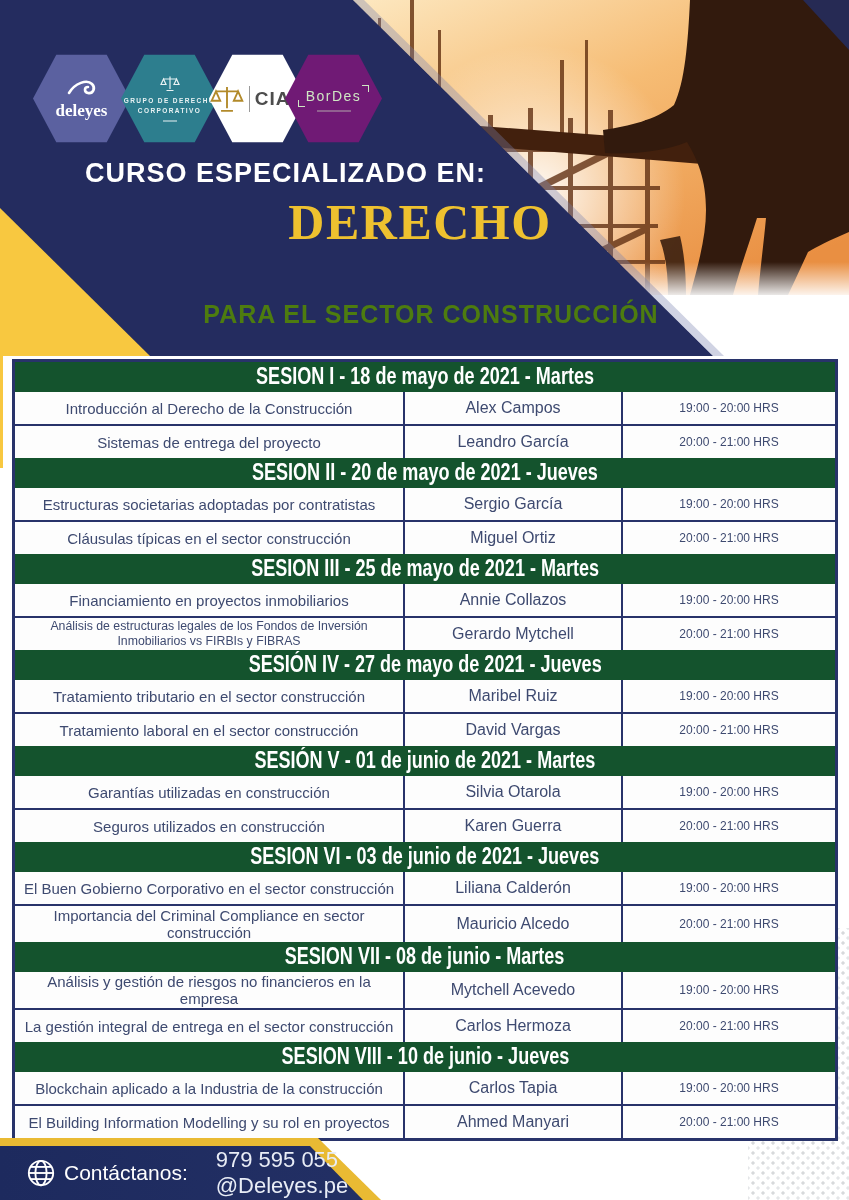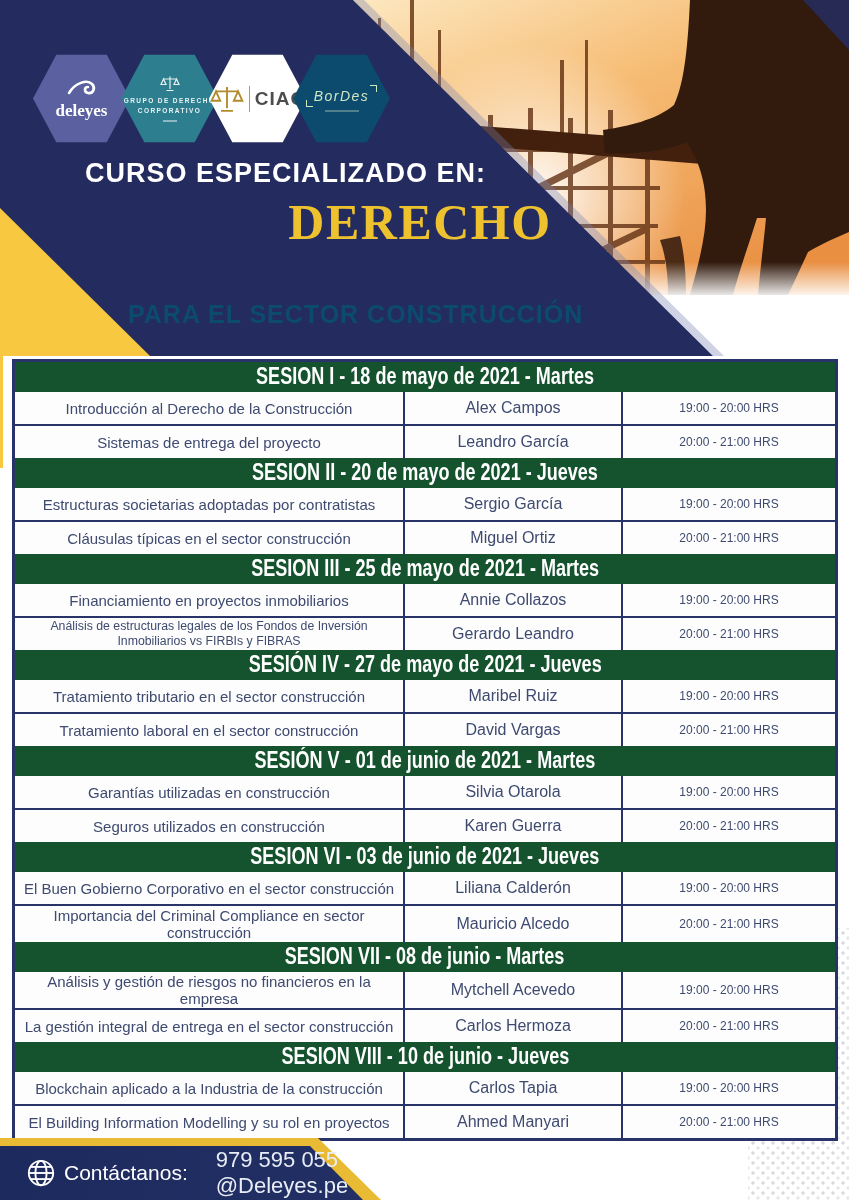--- a/index.html
+++ b/index.html
@@ -21,37 +21,37 @@
   .yellow-sliver{left:0;top:356px;width:3px;height:112px;background:#f8c840;}
 
   
   .logos{left:33px;top:52px;height:93px;}
   .hex{position:absolute;top:0;width:97px;height:93px;
     clip-path:polygon(24% 3%,76% 3%,100% 50%,76% 97%,24% 97%,0 50%);
     display:flex;flex-direction:column;align-items:center;justify-content:center;text-align:center;}
   .hex-deleyes{left:0;background:#5b61a0;}
   .hex-gdc{left:88px;background:#2d7e8e;}
   .hex-ciac{left:176px;background:#ffffff;}
-  .hex-bordes{left:260px;background:#0c4a6e;font-style:italic;}
+  .hex-bordes{left:252px;background:#701a75;}
   .deleyes-word{color:#fff;font-family:"Liberation Serif",serif;font-weight:700;font-size:17px;margin-top:2px;}
   .gdc-word{color:#e8f2f3;font-size:6.5px;letter-spacing:1.4px;font-weight:700;line-height:1.5;margin-top:4px;}
   .gdc-sub{width:14px;height:2px;background:rgba(255,255,255,.45);margin-top:5px;}
   .ciac-row{display:flex;align-items:center;gap:5px;}
   .ciac-div{width:1px;height:26px;background:#9a9a9a;}
   .ciac-word{color:#4d4d4d;font-size:19px;font-weight:600;letter-spacing:1px;}
   .bordes-word{color:#cfe6c3;font-size:14px;letter-spacing:1.5px;font-weight:500;position:relative;padding:2px 6px;}
   .bordes-word .bl{position:absolute;left:-2px;bottom:-1px;width:6px;height:6px;border-left:1px solid #cfe6c3;border-bottom:1px solid #cfe6c3;}
   .bordes-word .tr{position:absolute;right:-2px;top:-1px;width:6px;height:6px;border-right:1px solid #cfe6c3;border-top:1px solid #cfe6c3;}
   .bordes-sub{width:34px;height:2px;background:rgba(207,230,195,.35);margin-top:4px;}
 
   
   .course-label{left:85px;top:158px;color:#ffffff;font-size:27px;font-weight:700;letter-spacing:1px;}
   .title-box{left:140px;top:196px;width:560px;text-align:center;color:#eec12f;
     font-size:50px;font-weight:800;letter-spacing:1.5px;line-height:1.04;font-family:Liberation Serif, serif;}
-  .subtitle{left:128px;top:300px;width:560px;text-align:left;color:#0c4a6e;
+  .subtitle{left:151px;top:300px;width:560px;text-align:center;color:#4d7c0f;
     font-size:25px;font-weight:700;letter-spacing:1px;}
 
   
   .dots{left:748px;top:928px;width:101px;height:272px;
     background-image:radial-gradient(circle,#d7d9db 1.5px,rgba(255,255,255,0) 1.7px),
                      radial-gradient(circle,#e4e6e8 1.5px,rgba(255,255,255,0) 1.7px);
     background-size:10px 10px;background-position:0 0,5px 5px;}
 
   
   .schedule{left:12px;top:359px;width:820px;border:3px solid #28336a;background:#fff;z-index:2;}
@@ -240,21 +240,21 @@
     <div class="s-band">
       <span>SESION III - 25 de mayo de 2021 - Martes</span>
     </div>
     <div class="s-row">
       <div class="cell c-topic">Financiamiento en proyectos inmobiliarios</div>
       <div class="cell c-speaker">Annie Collazos</div>
       <div class="cell c-time">19:00 - 20:00 HRS</div>
     </div>
     <div class="s-row">
       <div class="cell c-topic small">Análisis de estructuras legales de los Fondos de Inversión Inmobiliarios vs FIRBIs y FIBRAS</div>
-      <div class="cell c-speaker">Gerardo Leandro</div>
+      <div class="cell c-speaker">Gerardo Mytchell</div>
       <div class="cell c-time">20:00 - 21:00 HRS</div>
     </div>
   </div>
 
   <div>
     <div class="s-band">
       <span>SESIÓN IV - 27 de mayo de 2021 - Jueves</span>
     </div>
     <div class="s-row">
       <div class="cell c-topic">Tratamiento tributario en el sector construcción</div>

